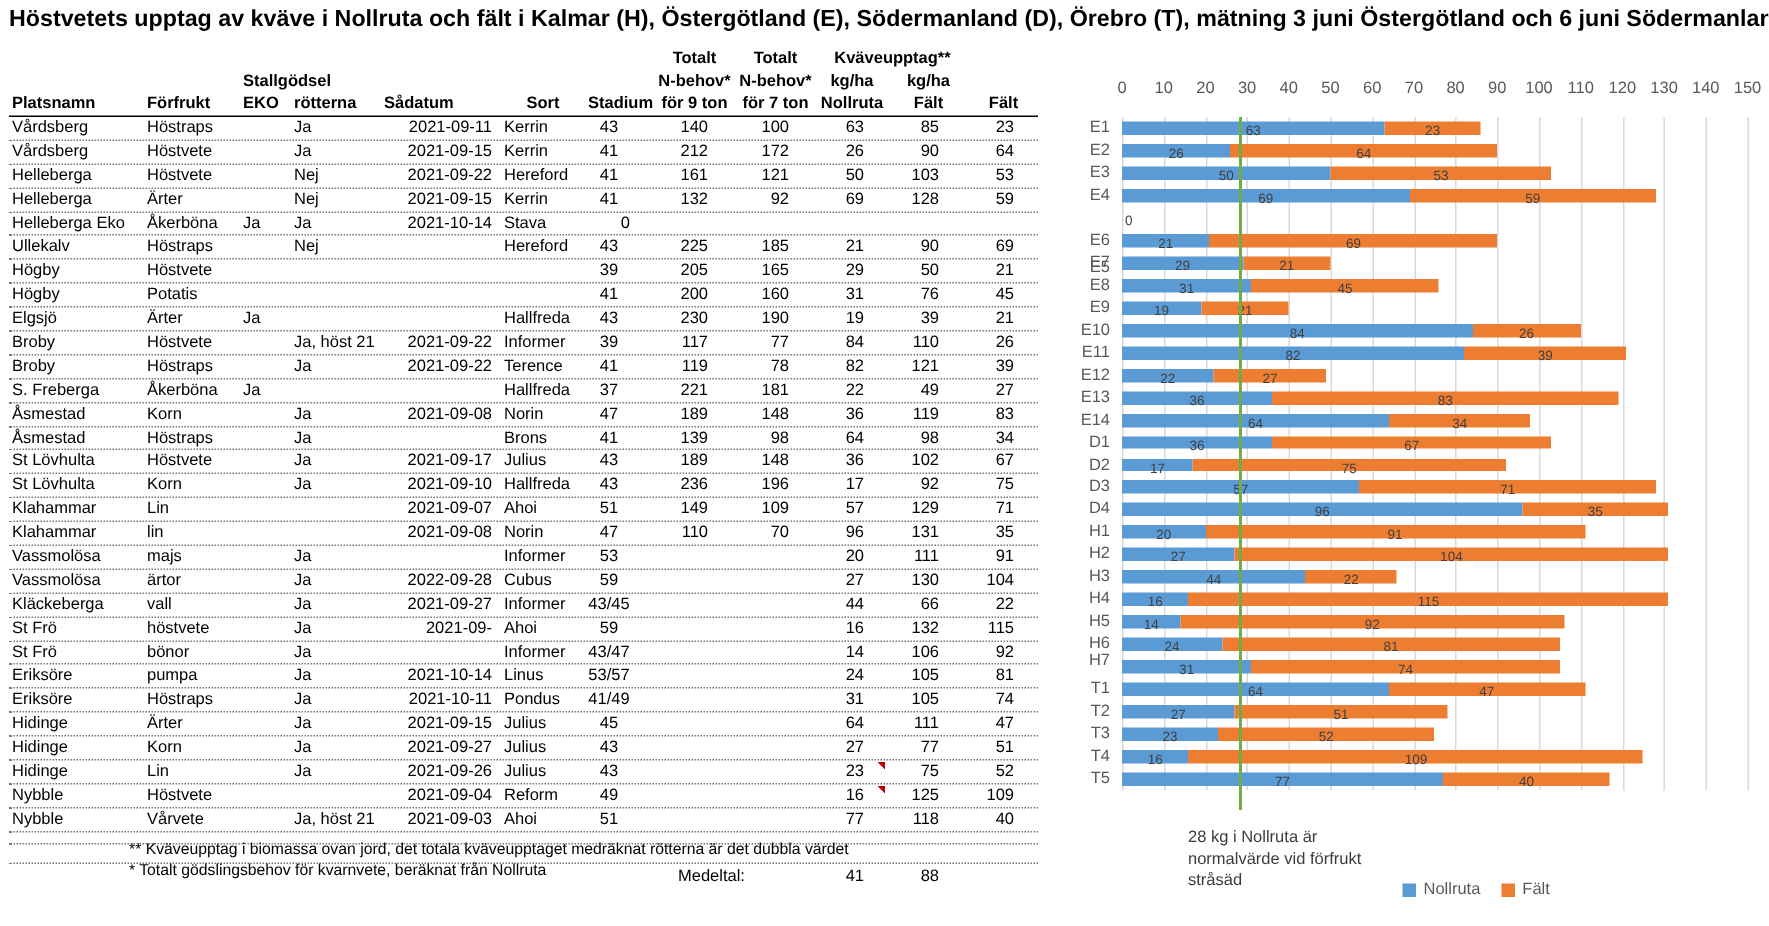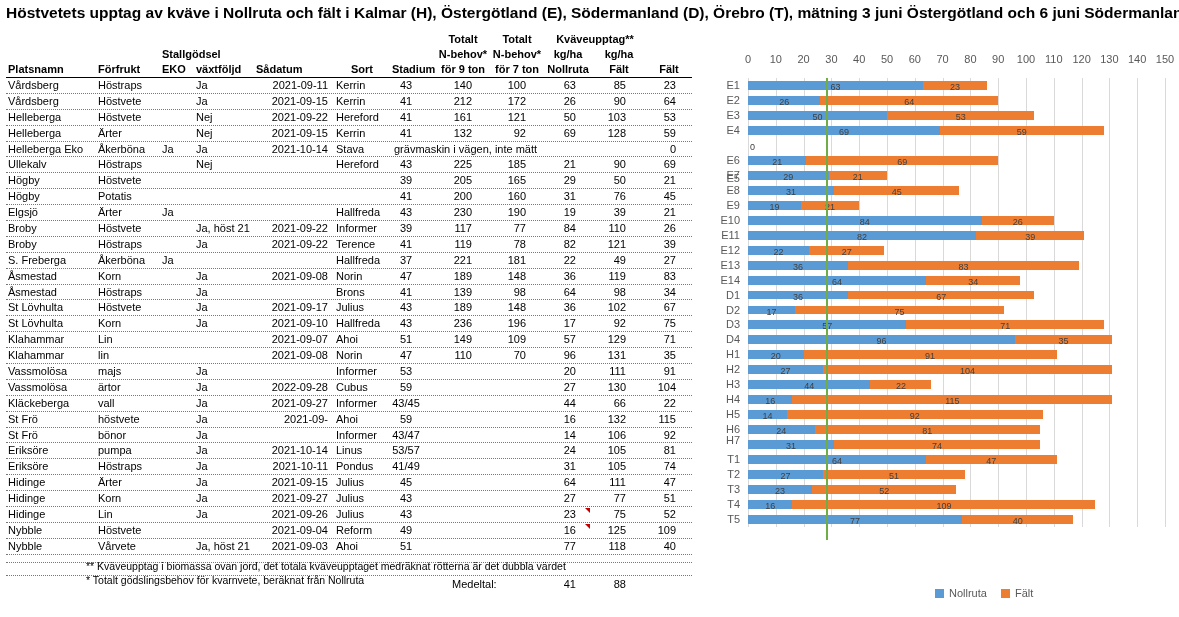--- a/index.html
+++ b/index.html
@@ -74,21 +74,21 @@
       <div class="hc" style="grid-column:8/9">N-behov*</div>
       <div class="hc" style="grid-column:9/10">N-behov*</div>
       <div class="hc" style="grid-column:10/11">kg/ha</div>
       <div class="hc" style="grid-column:11/12">kg/ha</div>
     </div>
 
     <div class="grid hline hunderline">
       <div class="hl">Platsnamn</div>
       <div class="hl">Förfrukt</div>
       <div class="hl">EKO</div>
-      <div class="hl">växtföljd</div>
+      <div class="hl">rötterna</div>
       <div class="hl">Sådatum</div>
       <div class="hc">Sort</div>
       <div class="hl">Stadium</div>
       <div class="hc">för 9 ton</div>
       <div class="hc">för 7 ton</div>
       <div class="hc">Nollruta</div>
       <div class="hc">Fält</div>
       <div class="hc">Fält</div>
     </div>
 
@@ -149,21 +149,20 @@
           <div class="cell c10">128</div>
           <div class="cell c11">59</div>
         </div>
         <div class="grid trow">
           <div class="cell c0">Helleberga Eko</div>
           <div class="cell c1">Åkerböna</div>
           <div class="cell c2">Ja</div>
           <div class="cell c3">Ja</div>
           <div class="cell c4">2021-10-14</div>
           <div class="cell c5">Stava</div>
-          <div class="cell notecell">grävmaskin i vägen, inte mätt</div>
           <div class="cell c11">0</div>
         </div>
         <div class="grid trow">
           <div class="cell c0">Ullekalv</div>
           <div class="cell c1">Höstraps</div>
           <div class="cell c2"></div>
           <div class="cell c3">Nej</div>
           <div class="cell c4"></div>
           <div class="cell c5">Hereford</div>
           <div class="cell c6">43</div>
@@ -765,20 +764,21 @@
           <span class="blab" style="left: 44.48px; width: 303.02px; color: rgb(64, 64, 64);">109</span>
         </div>
         <div class="barrow" style="top: 437.033px; height: 8.96667px;">
           <div class="seg" style="left: 0px; width: 214.06px; background: rgb(91, 155, 213);"></div>
           <div class="seg" style="left: 214.06px; width: 111.2px; background: rgb(237, 125, 49);"></div>
           <span class="blab" style="left: 0px; width: 214.06px; color: rgb(64, 64, 64);">77</span>
           <span class="blab" style="left: 214.06px; width: 111.2px; color: rgb(64, 64, 64);">40</span>
         </div>
       </div>
     <div class="refline" id="refline" style="left: 125.84px; top: 78px; height: 462px; background: rgb(112, 173, 71);"></div>
+    <div class="cannot">28 kg i Nollruta är normalvärde vid förfrukt stråsäd</div>
     <div class="legend">
       <div class="legitem">
         <span class="swatch" id="sw0" style="background: rgb(91, 155, 213);"></span>
         <span>Nollruta</span>
       </div>
       <div class="legitem">
         <span class="swatch" id="sw1" style="background: rgb(237, 125, 49);"></span>
         <span>Fält</span>
       </div>
     </div>

